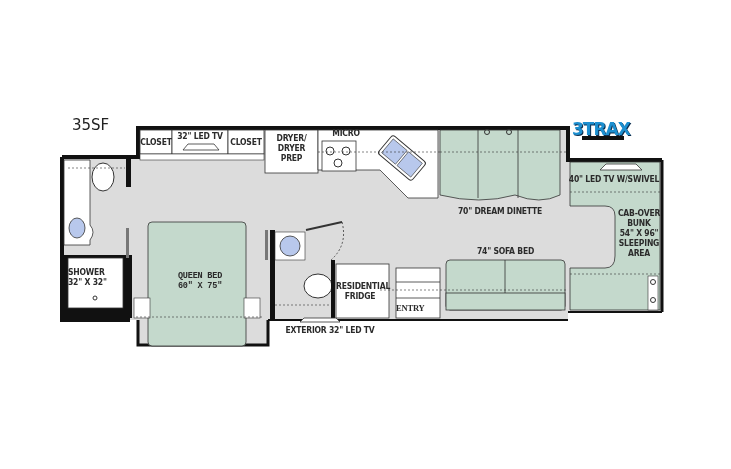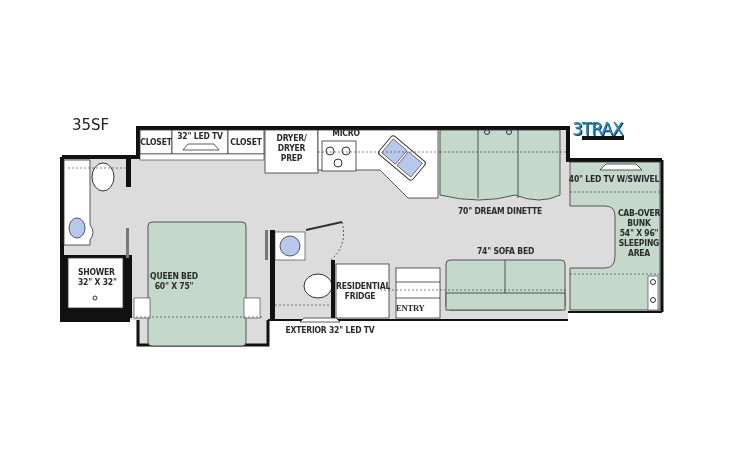--- a/index.html
+++ b/index.html
@@ -5,21 +5,21 @@
   html, body { margin:0; padding:0; background:#ffffff; }
   body { width:731px; height:469px; position:relative; overflow:hidden;
          font-family:"Liberation Sans", sans-serif; }
   .lbl { position:absolute; font-family:"DejaVu Sans Condensed","DejaVu Sans", sans-serif;
          font-size:8.5px; font-weight:bold; color:#2b2b2b; text-align:center; line-height:10px;
          letter-spacing:-0.2px; white-space:nowrap; }
   .model { position:absolute; left:72px; top:116px; font-size:15px; color:#222;
            font-family:"DejaVu Sans", sans-serif; }
   svg { position:absolute; left:0; top:0; }
   .logo { position:absolute; left:572px; top:120px; width:58px; height:22px; }
-  .logo .big { font-family:"DejaVu Sans", sans-serif; font-weight:normal; font-size:17px;
+  .logo .big { font-family:"DejaVu Sans", sans-serif; font-weight:bold; font-size:17px;
                color:#1c8fd0; letter-spacing:-1px; line-height:18px;
                text-shadow:1px 1px 0 #0a2a4a; }
   .logo .sub { position:absolute; left:10px; top:16px; font-size:3px; background:#111; color:#fff;
                width:42px; height:4px; }
 </style>
 </head>
 <body>
 
 <div class="model">35SF</div>
 
@@ -124,25 +124,25 @@
 <div class="lbl" style="left:326px;top:128px;width:40px;">MICRO</div>
 <div class="lbl" style="left:440px;top:206px;width:120px;">70" DREAM DINETTE</div>
 <div class="lbl" style="left:568px;top:174px;width:92px;">40" LED TV W/SWIVEL</div>
 <div class="lbl" style="left:615px;top:208px;width:48px;">
   <div>CAB-OVER</div>
   <div>BUNK</div>
   <div>54" X 96"</div>
   <div>SLEEPING</div>
   <div>AREA</div>
 </div>
-<div class="lbl" style="left:78px;top:267px;width:34px;">
+<div class="lbl" style="left:68px;top:267px;width:34px;">
   <div>SHOWER</div>
   <div>32" X 32"</div>
 </div>
-<div class="lbl" style="left:132px;top:271px;width:84px;">
+<div class="lbl" style="left:158px;top:271px;width:84px;font-family:Liberation Mono, monospace;">
   <div>QUEEN BED</div>
   <div>60" X 75"</div>
 </div>
 <div class="lbl" style="left:336px;top:281px;width:48px;">
   <div>RESIDENTIAL</div>
   <div>FRIDGE</div>
 </div>
 <div class="lbl" style="left:396px;top:303px;width:28px;font-family:Liberation Serif, serif;">ENTRY</div>
 <div class="lbl" style="left:446px;top:246px;width:119px;">74" SOFA BED</div>
 <div class="lbl" style="left:270px;top:325px;width:120px;">EXTERIOR 32" LED TV</div>

